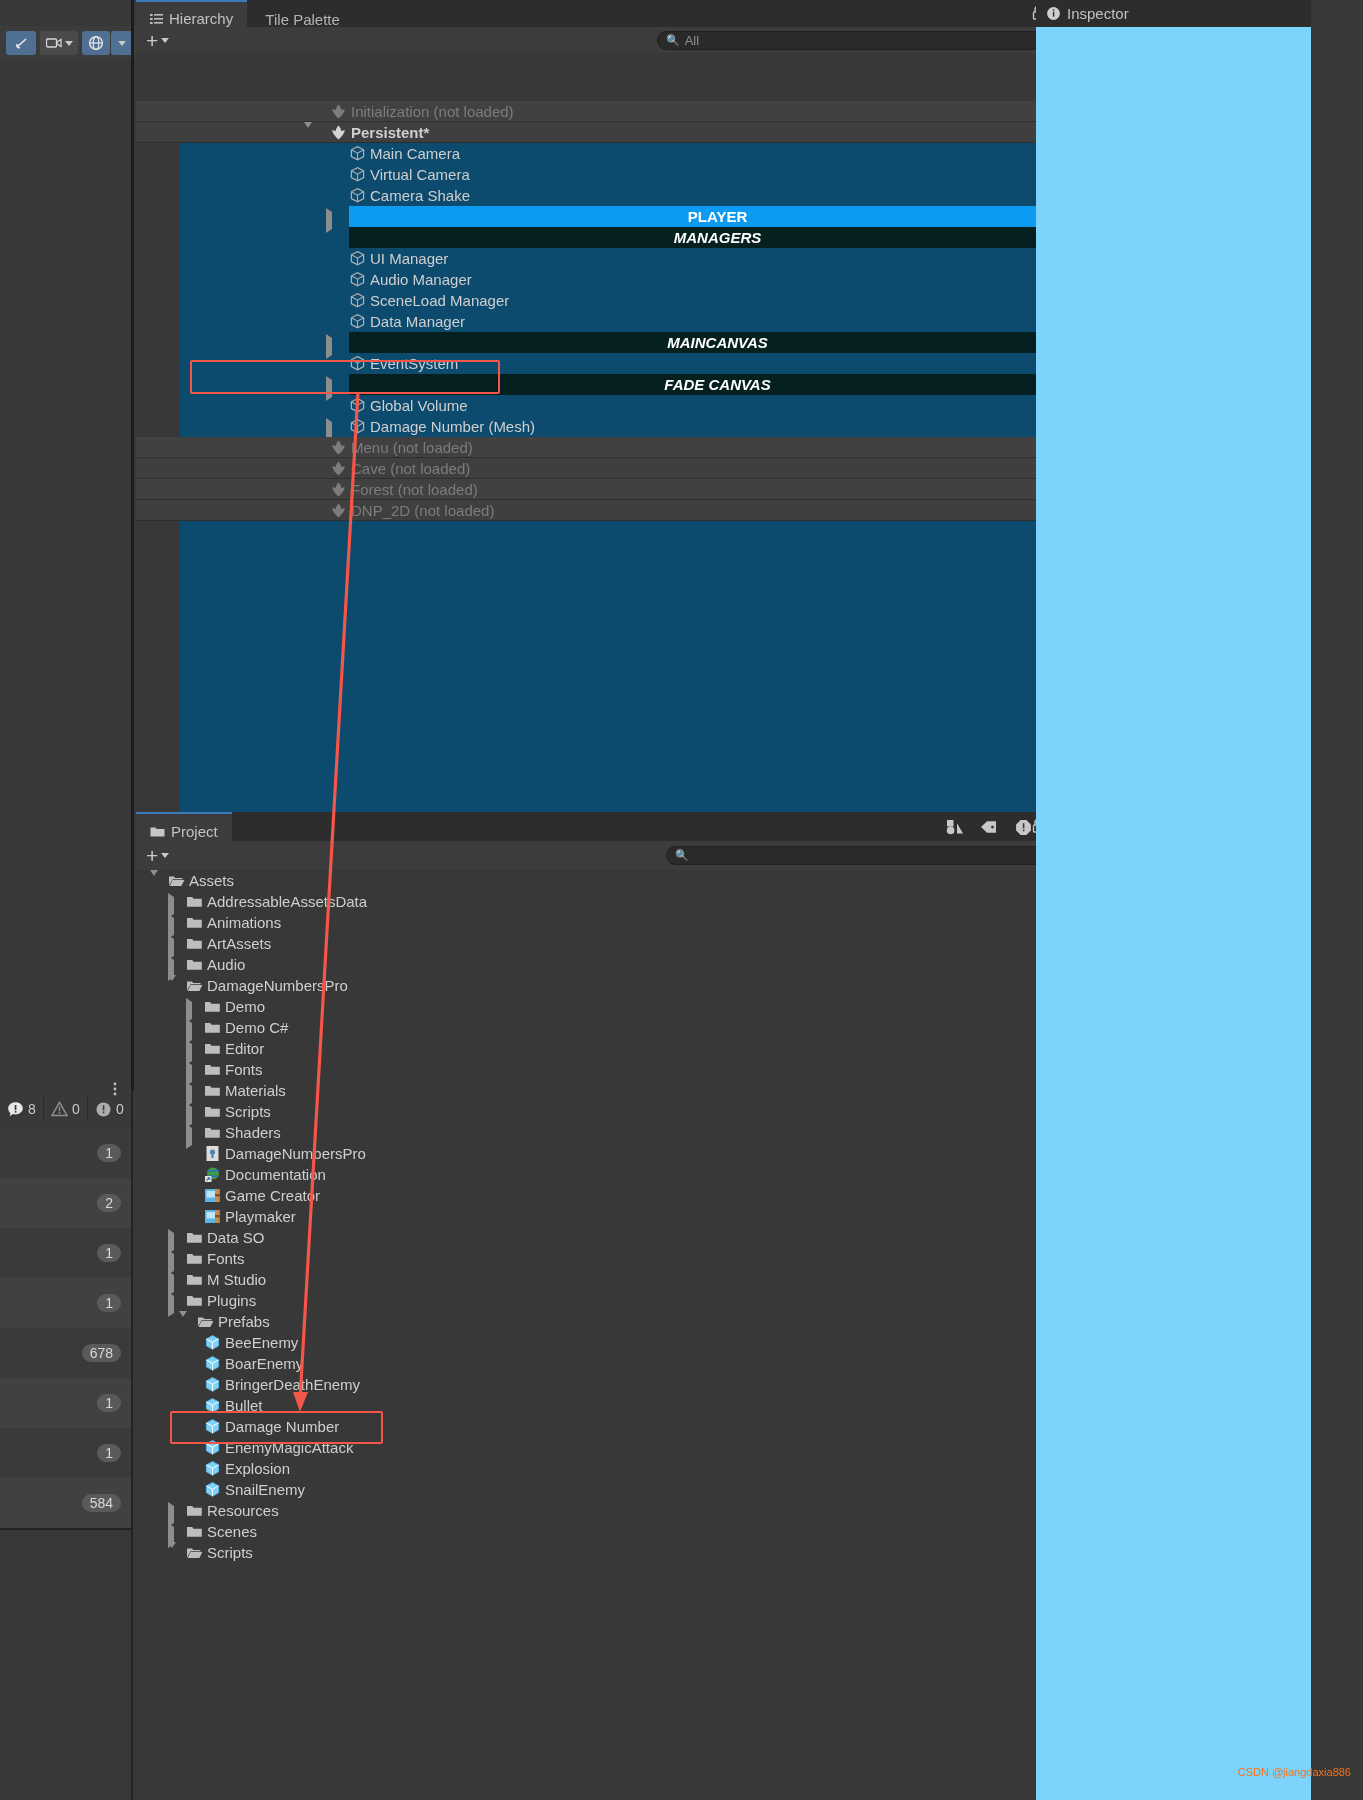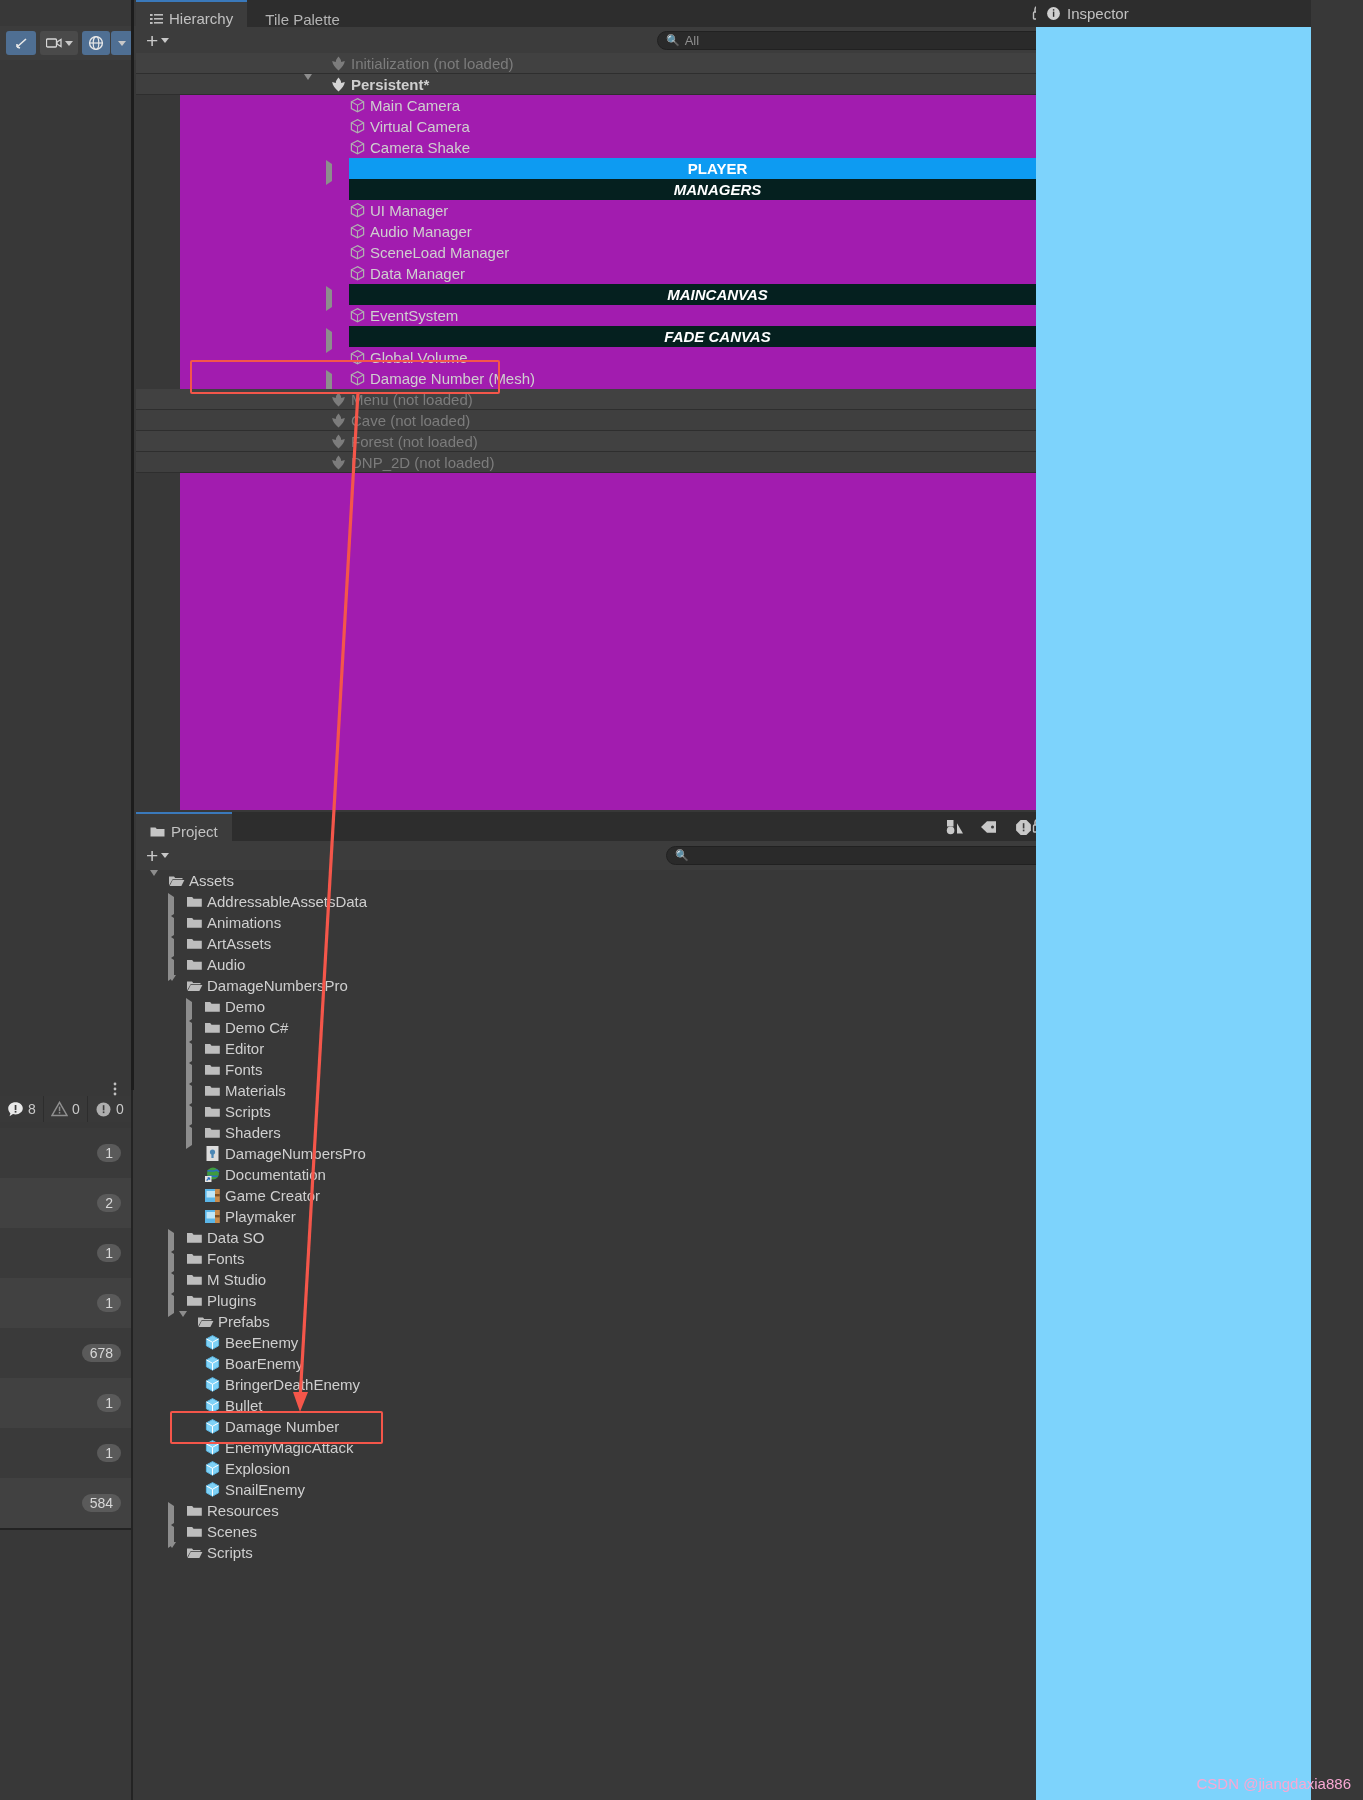--- a/index.html
+++ b/index.html
@@ -47,21 +47,21 @@
   .lbtn{height:24px;background:#4a4a4a;border-radius:3px;display:flex;align-items:center;
         justify-content:center;gap:3px;margin-left:4px;color:#d6d6d6;}
   .cons-counts{position:absolute;left:0;top:1096px;width:131px;height:26px;display:flex;}
   .cc{flex:1;display:flex;align-items:center;justify-content:center;gap:4px;background:#393939;
       border-right:1px solid #2d2d2d;font-size:14px;color:#c9c9c9;}
   .numrow{position:absolute;left:0;width:131px;height:50px;display:flex;align-items:center;
           justify-content:flex-end;padding-right:10px;box-sizing:border-box;}
   .pill{background:#5a5a5a;color:#d8d8d8;border-radius:9px;padding:1px 8px;font-size:14px;}
   .redbox{position:absolute;border:2px solid #f4564a;border-radius:2px;pointer-events:none;}
   .arrowline{position:absolute;pointer-events:none;}
-  .wm{position:absolute;right:12px;bottom:8px;color:#f9a8d4;font-size:15px;}
+  .wm{position:absolute;right:12px;bottom:22px;color:#f97316;font-size:11px;}
   .inspector{position:absolute;left:1036px;top:0;width:275px;height:1800px;background:#7dd3fc;}
   .insp-tab{display:flex;align-items:center;gap:6px;height:27px;padding:0 10px;color:#c2c2c2;font-size:15px;}
   .divider{position:absolute;background:#232323;}
   .scrollbar{position:absolute;background:#4f4f4f;border-radius:4px;width:8px;}
   .hpanel{position:absolute;left:136px;top:0;width:952px;}
 </style>
 </head>
 <body>
 
 <div class="lstrip">
@@ -191,21 +191,21 @@
       <span class="caret"></span>
     </div>
     <div style="flex:1"></div>
     <div class="searchbox" style="max-width:425px;margin-right:2px;">
       <span class="q">🔍</span>
       <span class="txt">All</span>
       <span class="sqicon"></span>
     </div>
   </div>
 
-  <div id="hier-rows" style="position:relative;background:#a21caf;height:757px;">
+  <div id="hier-rows" style="position:relative;background:#0c4a6e;height:757px;margin-top:48px;">
       <div class="divider" style="left: 0px; top: 0px; width: 44px; height: 757px; background: rgb(56, 56, 56);"></div>
       <div class="row" style="position: absolute; left: 0px; right: 0px; top: 0px; height: 21px; background: rgb(65, 65, 65);">
         <span class="abs" style="left:168px;top:6px;"></span>
         <span class="abs" style="left:194px;top:2px;display:flex;align-items:center;">
           <svg class="ico" viewBox="0 0 17 17">
             <path d="M8.5 1.5 C10.2 3.4 11.2 5 11.2 7 L14.8 6 C14.3 9.5 12.4 12 8.5 15.4 C4.6 12 2.7 9.5 2.2 6 L5.8 7 C5.8 5 6.8 3.4 8.5 1.5 Z" fill="#7c7c7c"></path>
           </svg>
           <span class="lbl" style="color:#7c7c7c;font-weight:normal;">Initialization (not loaded)</span>
         </span>
         <span class="abs" style="right:10px;top:2px;"><svg width="12" height="17" viewBox="0 0 12 17">

